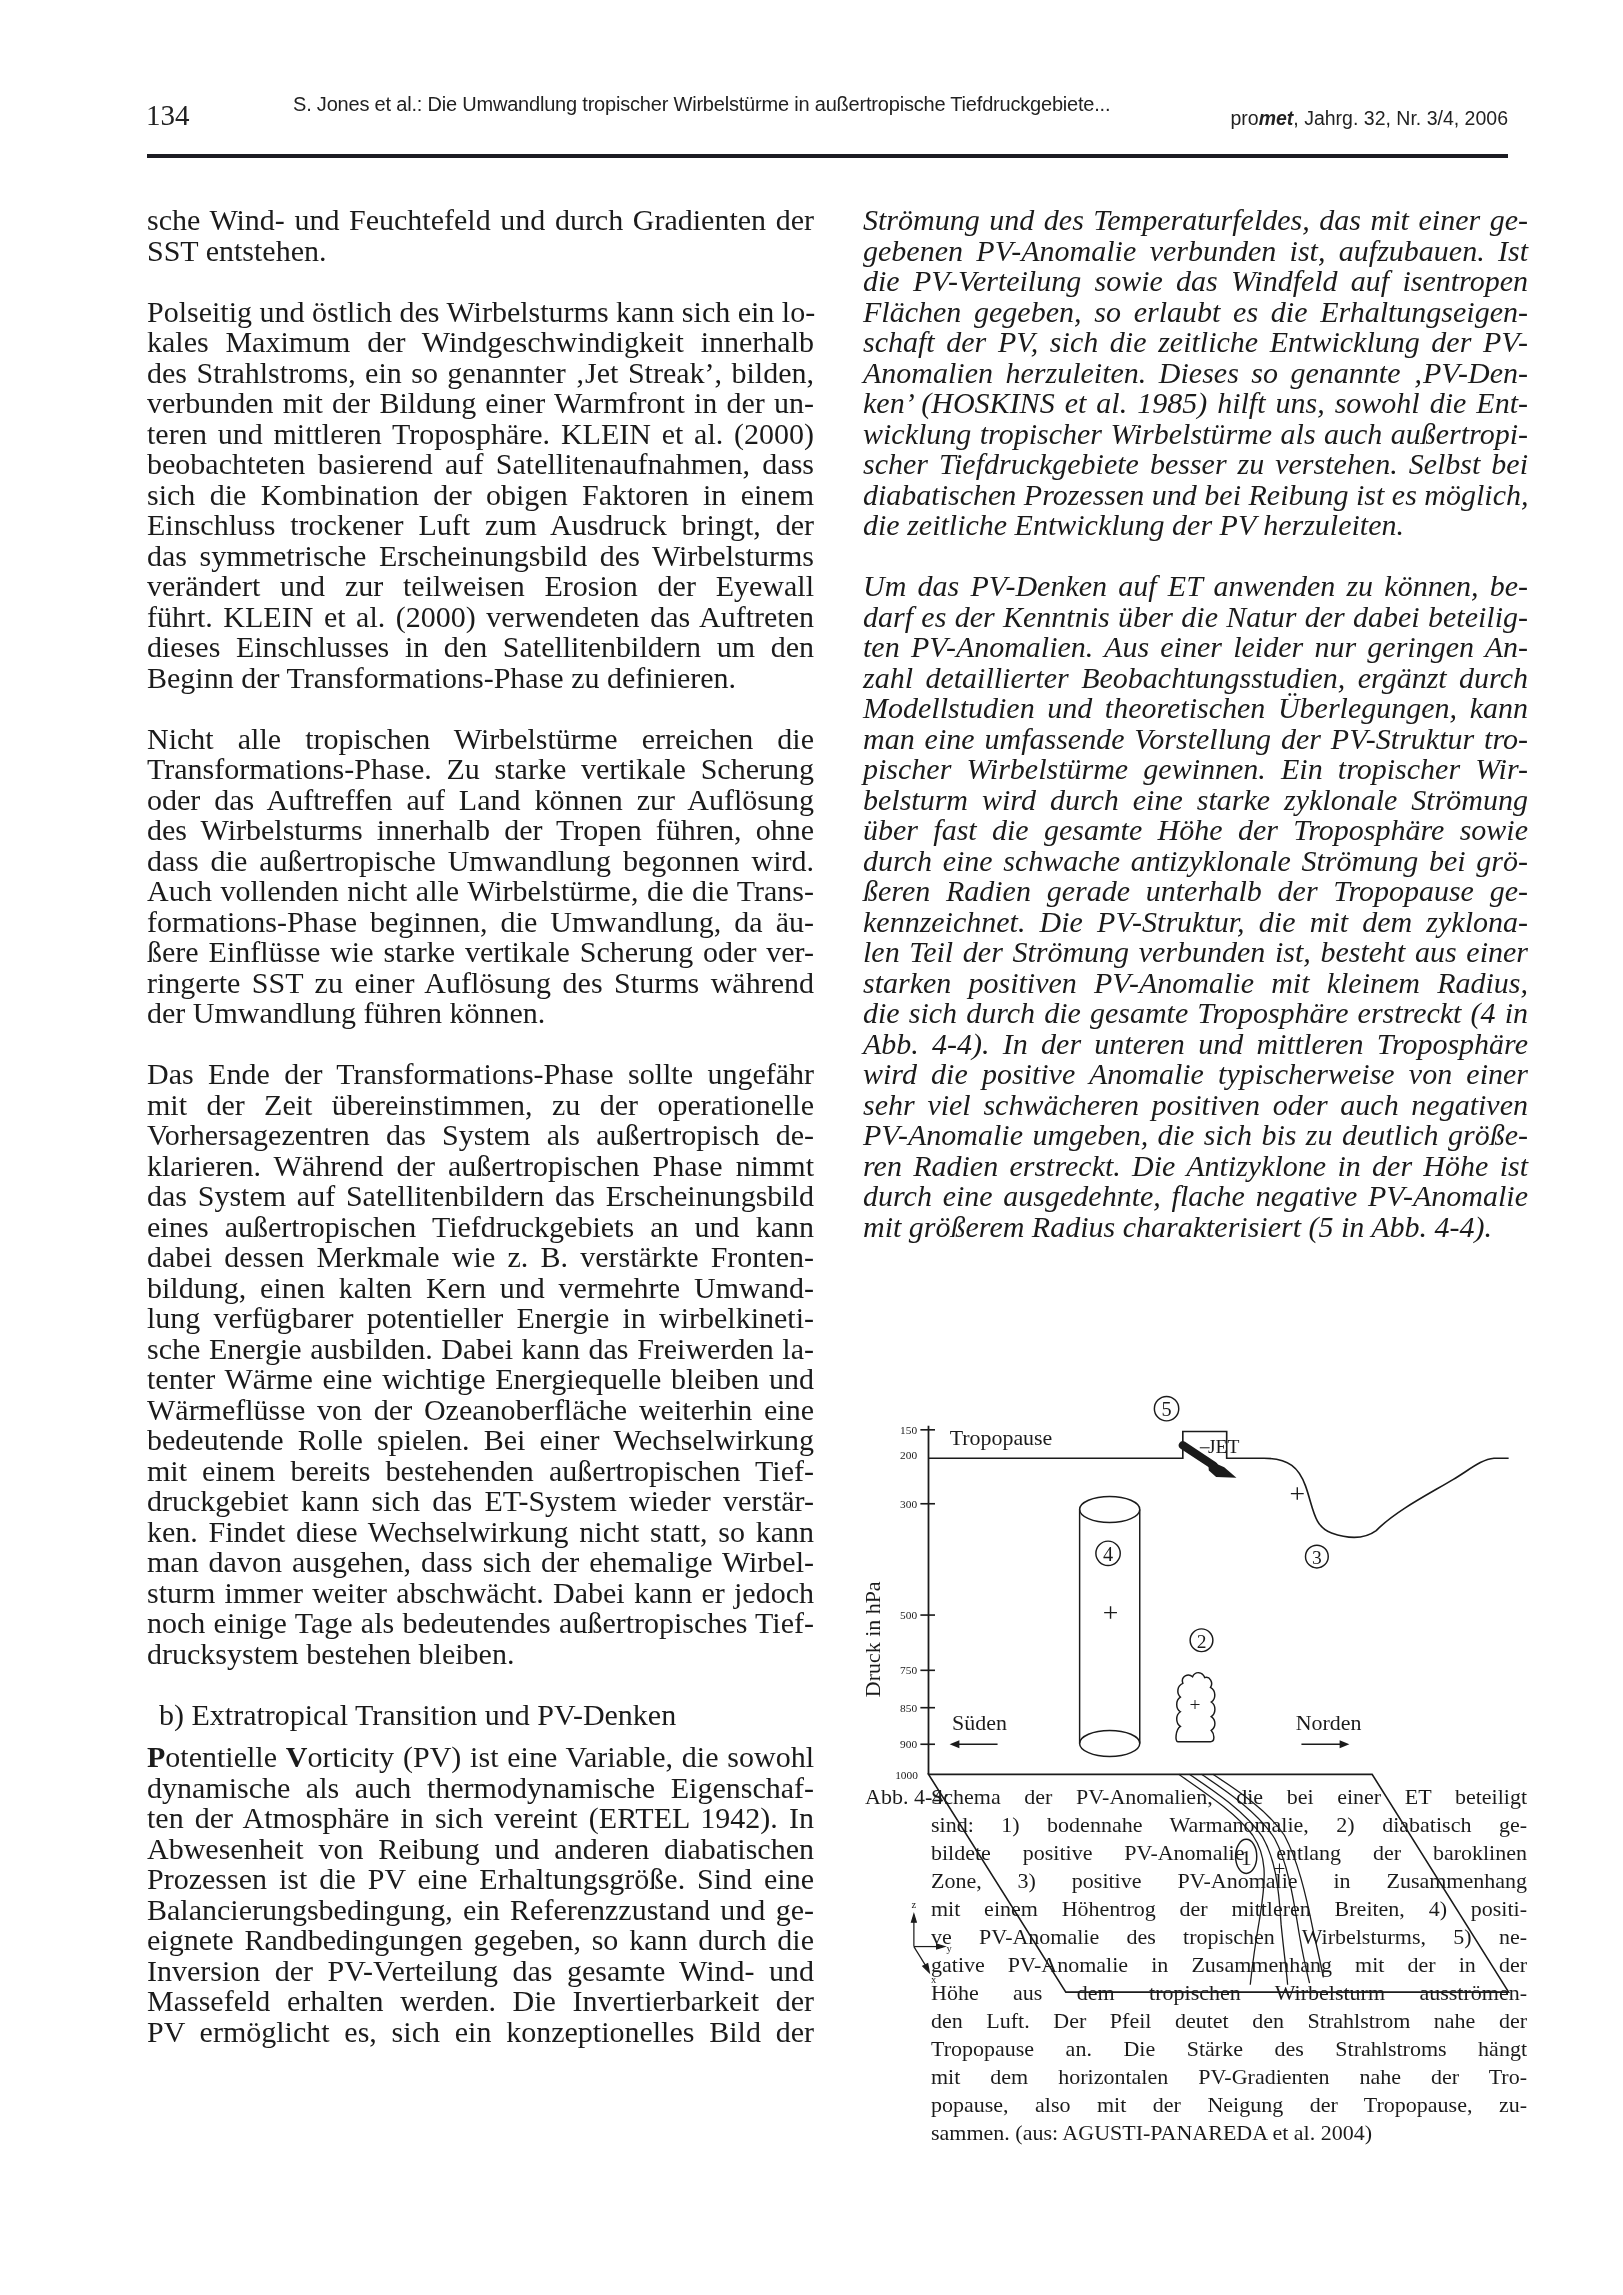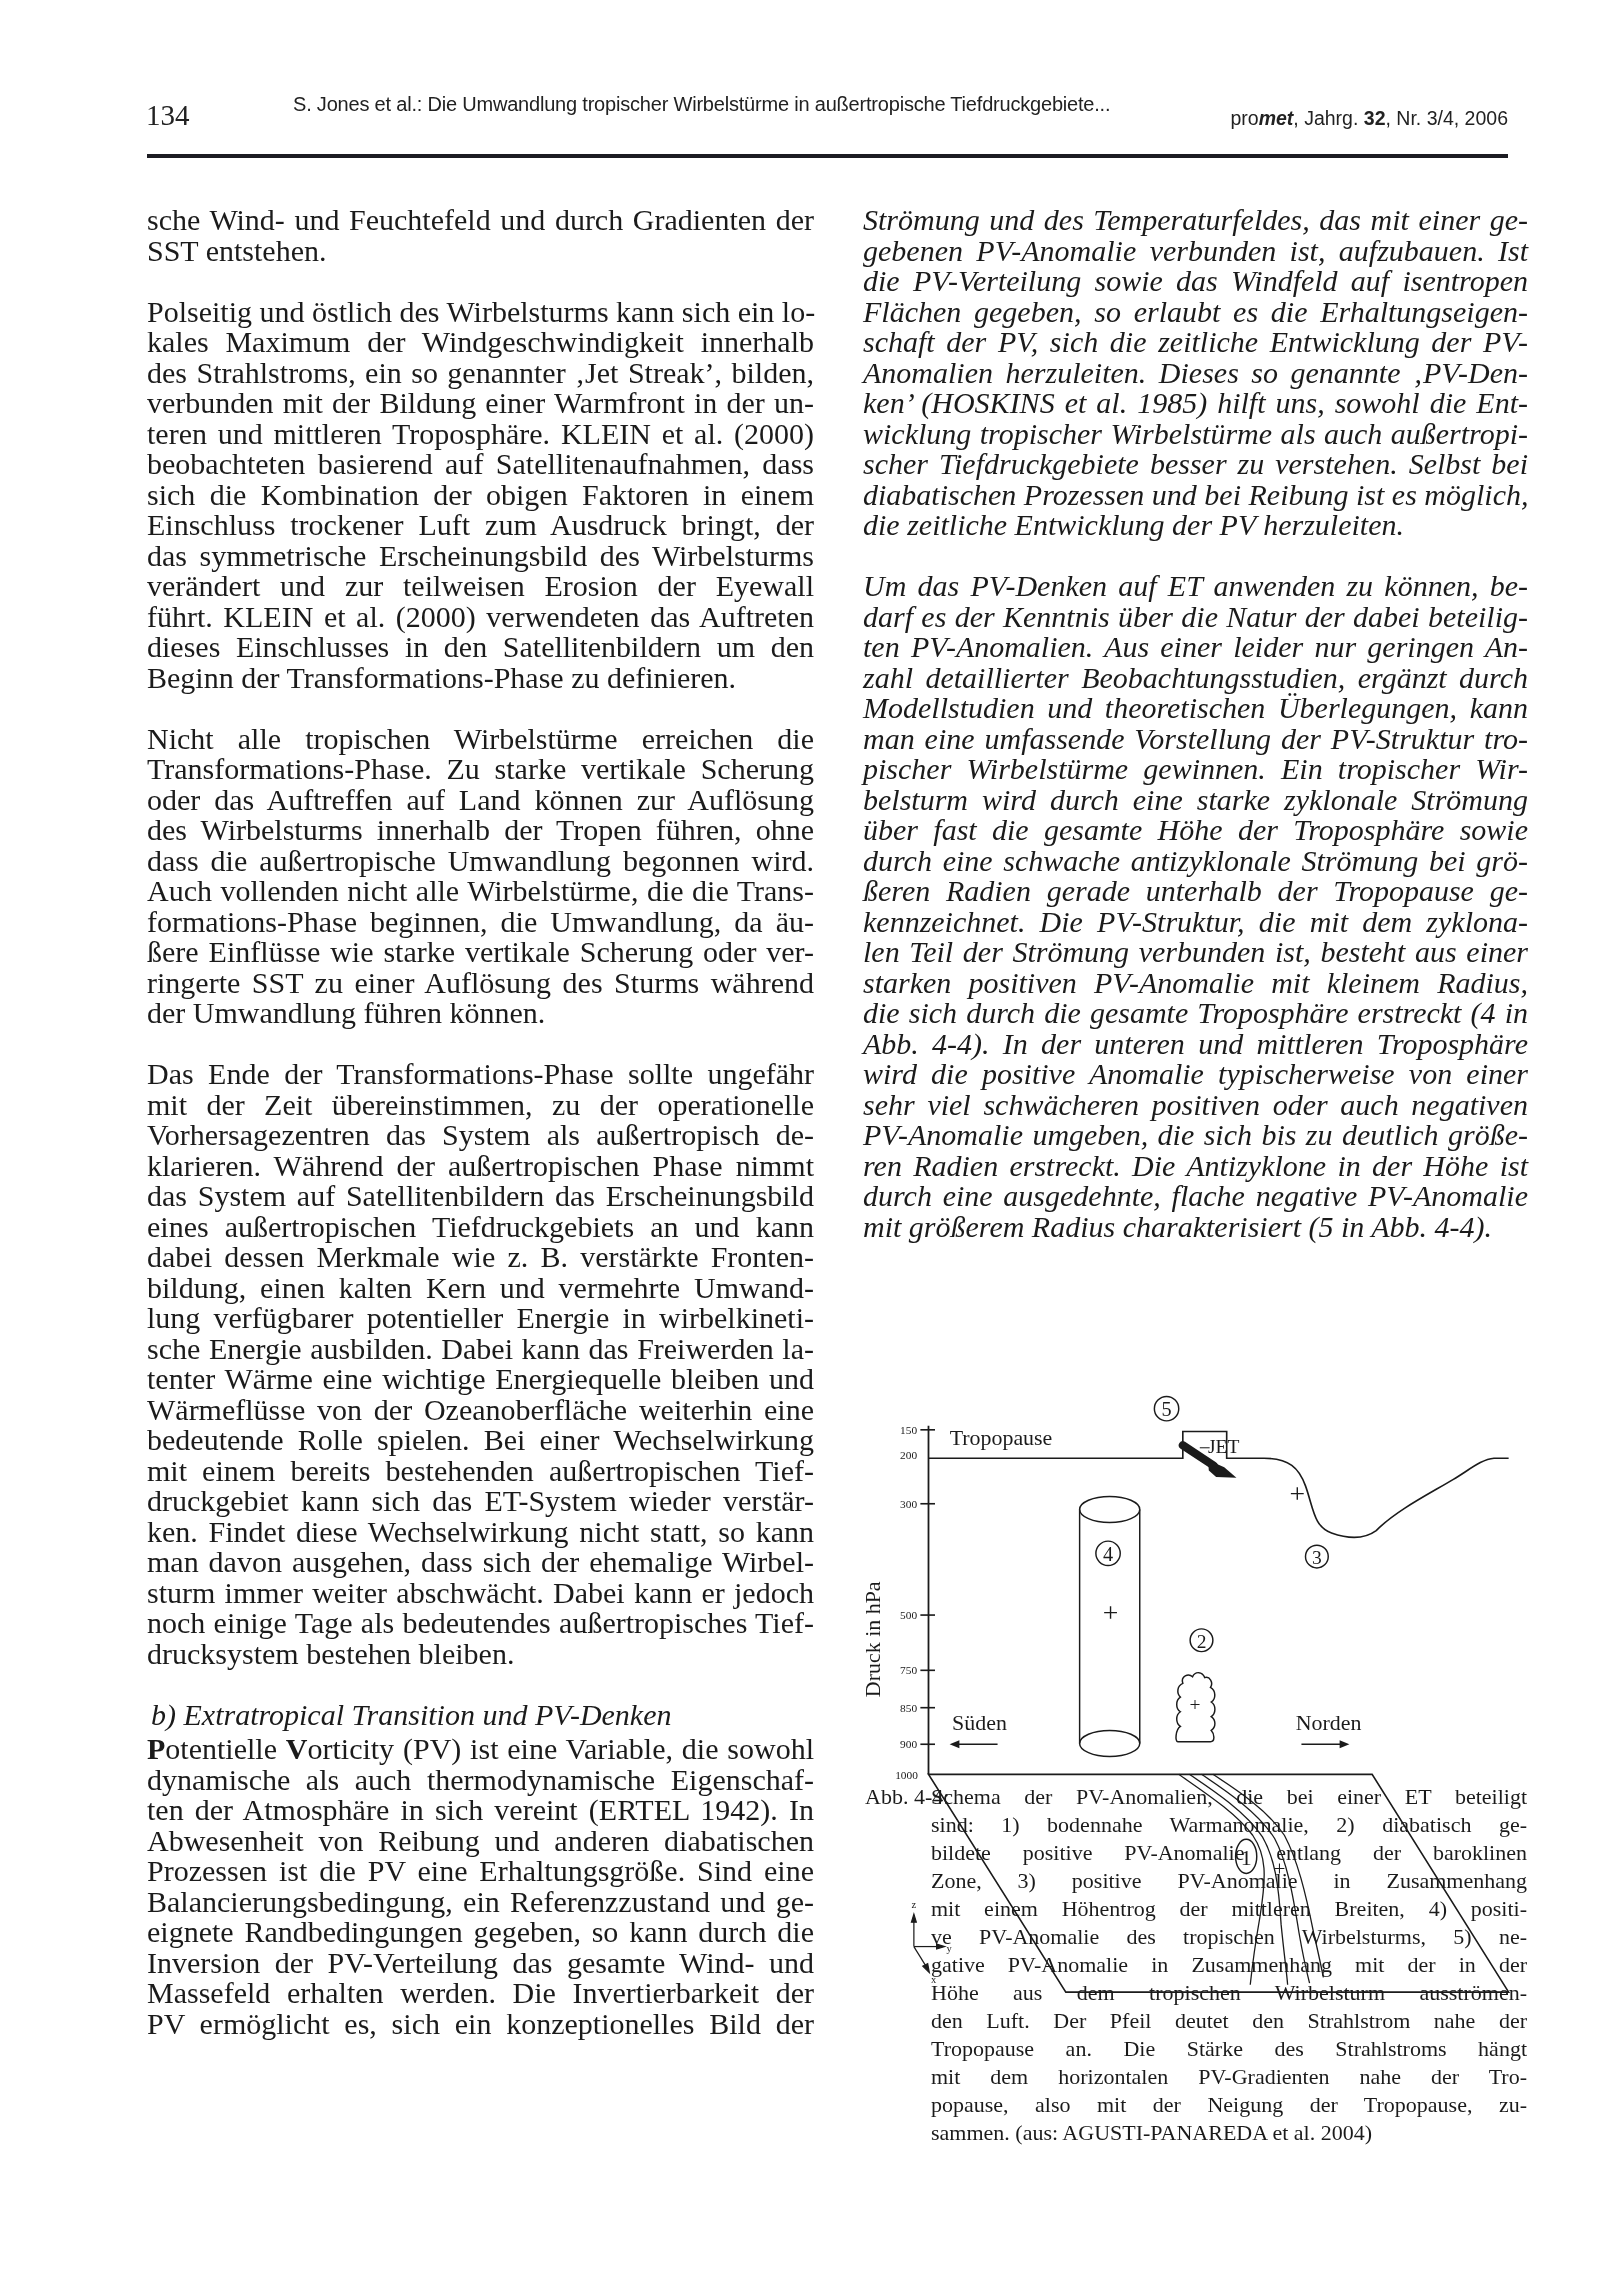--- a/index.html
+++ b/index.html
@@ -4,31 +4,31 @@
 <style>
   html, body { margin: 0; padding: 0; background: #ffffff; }
   body { width: 1624px; height: 2295px; position: relative; overflow: hidden; color: #1a1a1a; }
   .page { position: absolute; left: 0; top: 0; width: 1624px; height: 1939px; background: #fff; }
 
   
   .hdr-page { position: absolute; left: 146px; top: 99px; font-family: "Liberation Serif", serif; font-size: 29px; line-height: 32px; color: #222; }
   .hdr-title { position: absolute; left: 293px; top: 92px; font-family: "Liberation Sans", sans-serif; font-size: 20px; line-height: 24px; color: #222; letter-spacing: -0.2px; }
   .hdr-journal { position: absolute; right: 116px; top: 106px; font-family: "Liberation Sans", sans-serif; font-size: 19.5px; line-height: 24px; color: #222; }
   .hdr-journal .em { font-weight: bold; font-style: italic; }
-  .hdr-journal .b { font-weight: bold; }
+  .hdr-journal .b { font-weight: normal; }
   .hdr-rule { position: absolute; left: 147px; top: 154px; width: 1361px; height: 4px; background: #1c1c22; }
 
   
   .col { position: absolute; font-family: "Liberation Serif", serif; font-size: 30px; line-height: 30.5px; color: #1b1b1b; text-align: justify; hyphens: manual; }
   .col-left { left: 147px; top: 205px; width: 667px; }
   .col-right { left: 863px; top: 205px; width: 665px; font-style: italic; }
   .col p { margin: 0 0 30.5px 0; }
   .col .line { display: block; text-align: justify; text-align-last: justify; white-space: nowrap; overflow: visible; }
   .col .line.last { text-align-last: left; }
-  .heading { font-style: italic; margin: 4px; }
+  .heading { margin: 12px; }
   .dropcap { font-weight: bold; }
 
   
   .figure { position: absolute; left: 844px; top: 1364px; width: 715px; height: 650px; }
   .figure svg { position: absolute; left: 0; top: 0; }
   .fig-text { font-family: "Liberation Serif", serif; fill: #1b1b1b; }
 
   
   .caption { position: absolute; left: 865px; top: 1783px; width: 662px; font-family: "Liberation Serif", serif; font-size: 22px; line-height: 28px; color: #1b1b1b; }
   .caption .label { position: absolute; left: 0; top: 0; }

